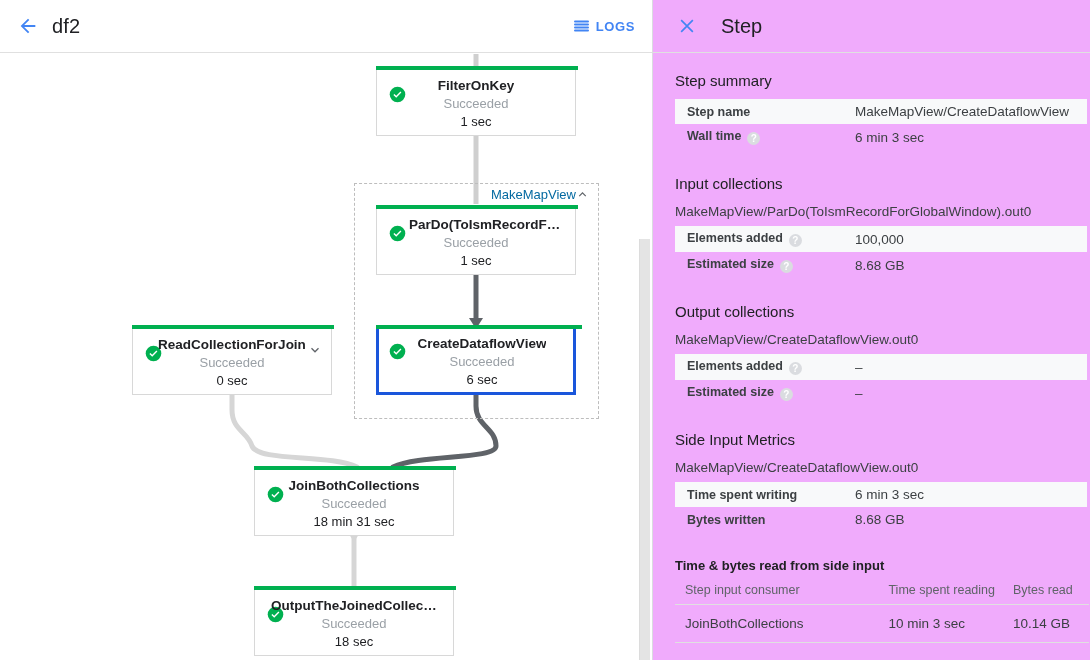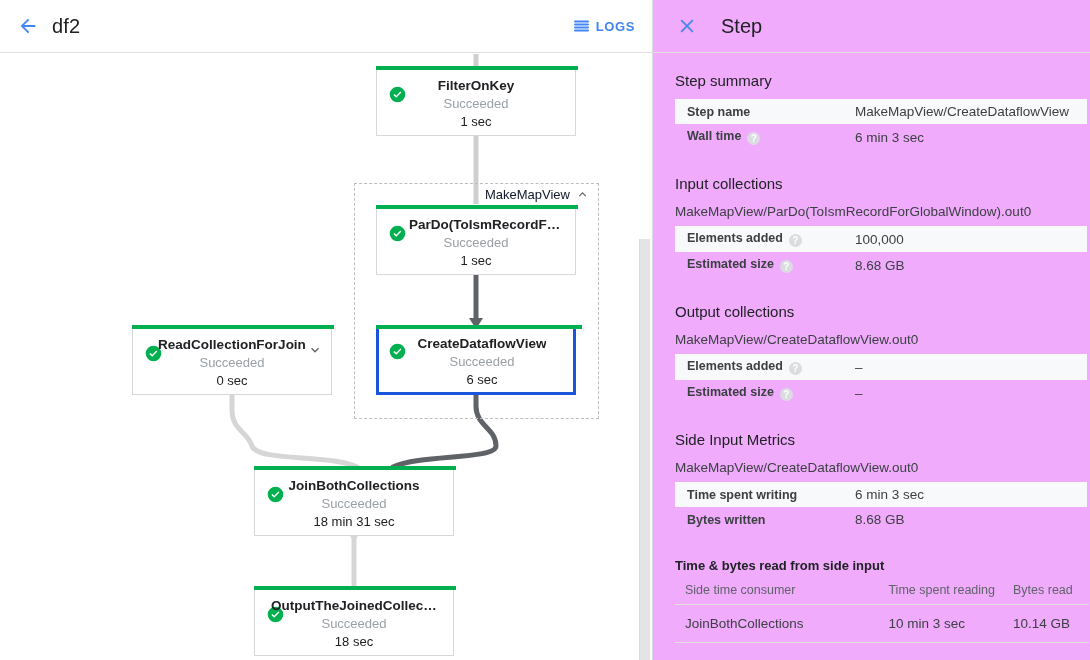--- a/index.html
+++ b/index.html
@@ -56,22 +56,22 @@
   #edges { position: absolute; left: 0; top: 0; width: 653px; height: 606px; }
 
   
   .composite {
     position: absolute;
     border: 1px dashed #bdbdbd;
     background: transparent;
   }
   .composite-label {
     position: absolute; right: 6px; top: 3px;
-    font-size: 13px; color: #0f172a;
-    display: flex; align-items: center; gap: 6px;
+    font-size: 13px; color: #0369a1;
+    display: flex; align-items: center; 
     background: #fff; padding: 0 3px; cursor: pointer;
   }
 
   
   .node {
     position: absolute;
     background: #fff;
     border: 1px solid #d8d8d8;
     border-top: none;
     cursor: pointer;
@@ -399,21 +399,21 @@
           <td class="k">Bytes written</td>
           <td class="v">8.68 GB</td>
         </tr>
       </tbody>
         </table>
 
       <div class="sidein-title">Time &amp; bytes read from side input</div>
       <table class="grid">
         <thead>
           <tr>
-            <th>Side time consumer</th>
+            <th>Step input consumer</th>
             <th class="c2">Time spent reading</th>
             <th class="c3">Bytes read</th>
           </tr>
         </thead>
         <tbody>
           <tr>
             <td>JoinBothCollections</td>
             <td class="c2">10 min 3 sec</td>
             <td class="c3">10.14 GB</td>
           </tr>

